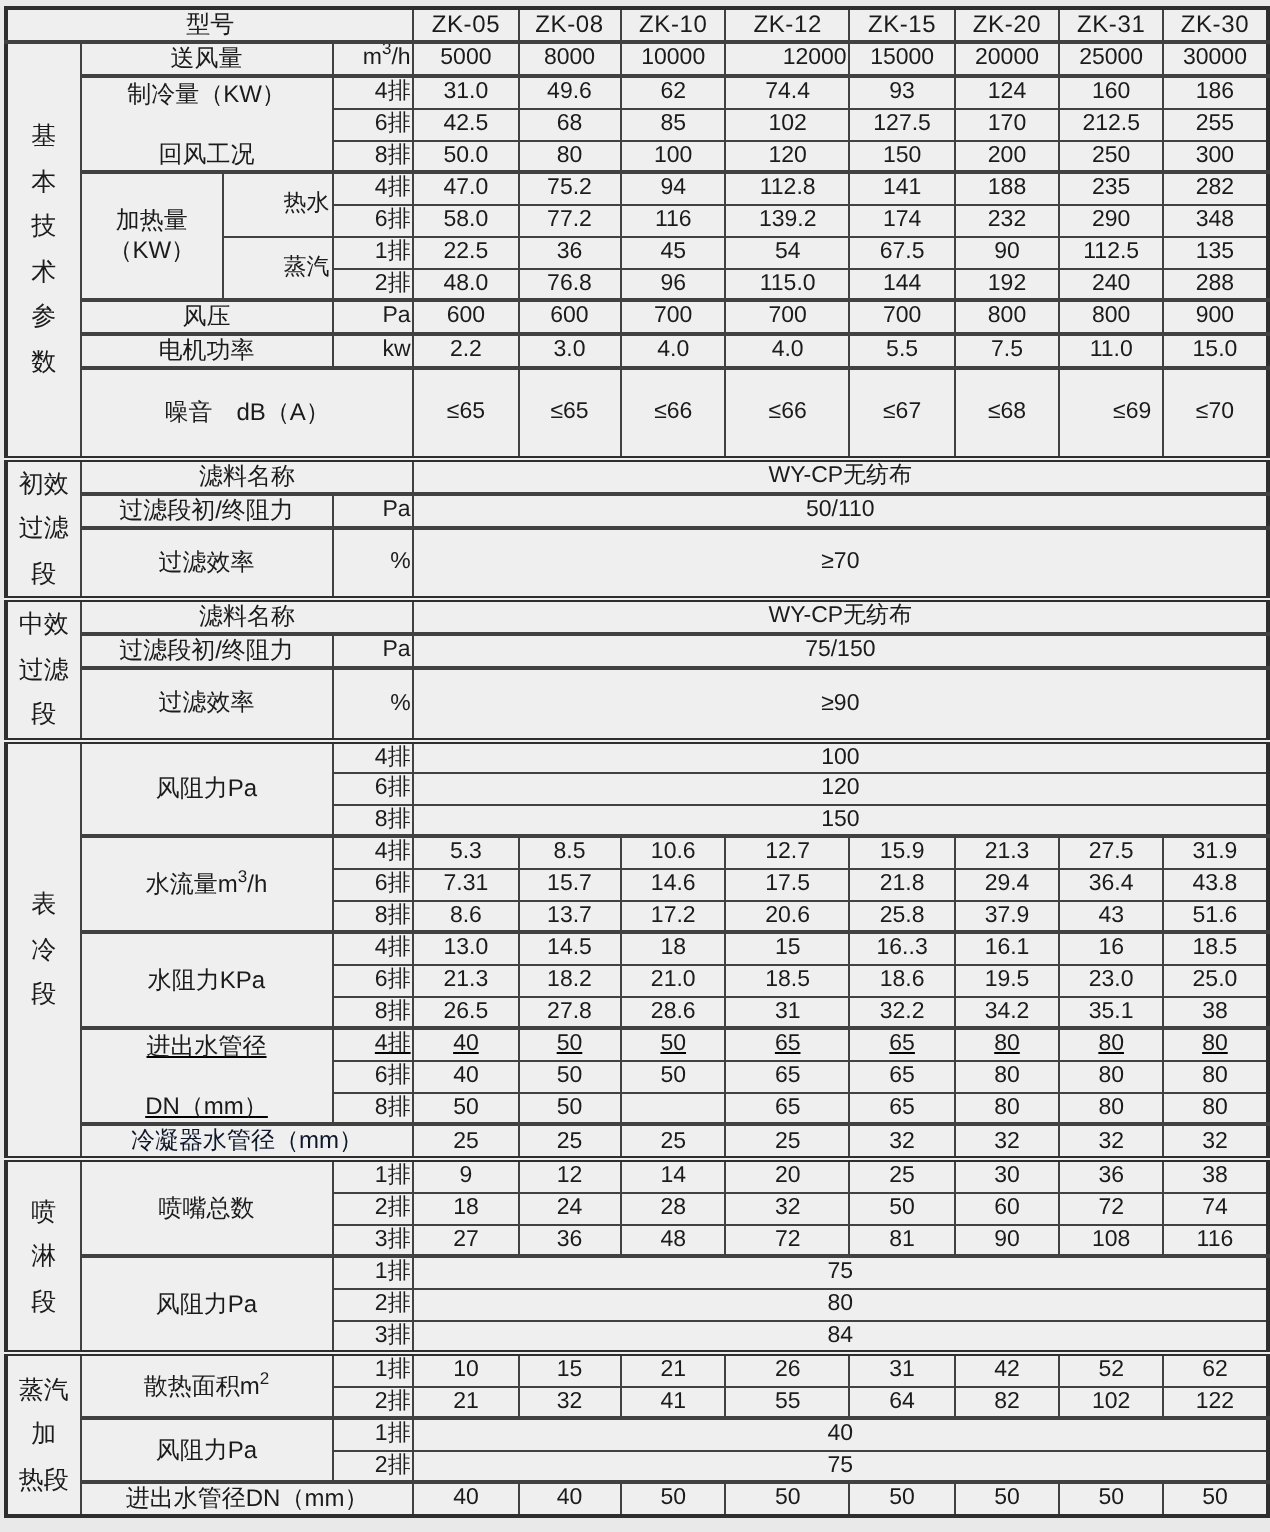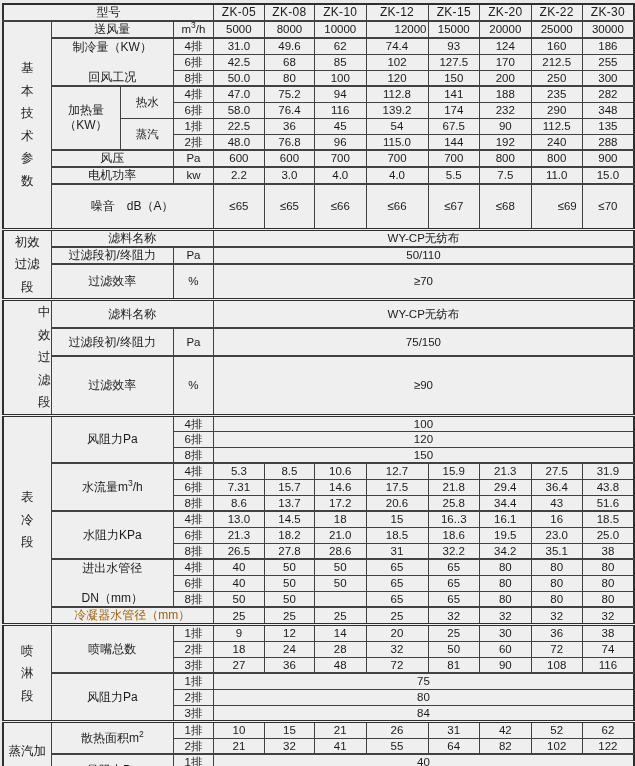--- a/index.html
+++ b/index.html
@@ -24,21 +24,21 @@
     font-size:11.5px;
     color:#1b1b1b;
     white-space:pre-line;
     line-height:1.25;
     overflow:hidden;
   }
   td sup{font-size:8.5px;line-height:0;}
   .k-lbl{font-size:12px;}
   .k-model{font-size:12px;letter-spacing:.3px;}
   .k-sec{font-size:12.5px;line-height:1.8;padding:0;}
-  .k-sub,.k-unit{font-size:11.5px;}
+  .k-sub,.k-unit{font-size:11.5px;text-align:right;}
   tr.grp-start td{border-top-width:2px;}
   tr.sec-start td{border-top:3px double #2e2e2e;}
 </style>
 </head>
 <body style="background: rgb(233, 233, 233);">
 
 <div class="page">
   <table class="spec" style="background: rgb(239, 239, 239);">
     <colgroup>
         <col style="width: 38px;">
@@ -56,21 +56,21 @@
       </colgroup>
     <tbody>
         <tr style="height: 17px;">
           <td colspan="4" class="k-lbl" style="color: rgb(27, 27, 27);">型号</td>
           <td class="k-model" style="color: rgb(27, 27, 27);">ZK-05</td>
           <td class="k-model" style="color: rgb(27, 27, 27);">ZK-08</td>
           <td class="k-model" style="color: rgb(27, 27, 27);">ZK-10</td>
           <td class="k-model" style="color: rgb(27, 27, 27);">ZK-12</td>
           <td class="k-model" style="color: rgb(27, 27, 27);">ZK-15</td>
           <td class="k-model" style="color: rgb(27, 27, 27);">ZK-20</td>
-          <td class="k-model" style="color: rgb(27, 27, 27);">ZK-22</td>
+          <td class="k-model" style="color: rgb(27, 27, 27);">ZK-31</td>
           <td class="k-model" style="color: rgb(27, 27, 27);">ZK-30</td>
         </tr>
         <tr class="grp-start" style="height: 17px;">
           <td rowspan="11" class="k-sec" style="color: rgb(27, 27, 27);">基
 本
 技
 术
 参
 数</td>
           <td colspan="2" class="k-lbl" style="color: rgb(27, 27, 27);">送风量</td>
@@ -130,21 +130,21 @@
           <td class="k-val" style="color: rgb(27, 27, 27);">94</td>
           <td class="k-val" style="color: rgb(27, 27, 27);">112.8</td>
           <td class="k-val" style="color: rgb(27, 27, 27);">141</td>
           <td class="k-val" style="color: rgb(27, 27, 27);">188</td>
           <td class="k-val" style="color: rgb(27, 27, 27);">235</td>
           <td class="k-val" style="color: rgb(27, 27, 27);">282</td>
         </tr>
         <tr style="height: 16px;">
           <td class="k-sub" style="color: rgb(27, 27, 27);">6排</td>
           <td class="k-val" style="color: rgb(27, 27, 27);">58.0</td>
-          <td class="k-val" style="color: rgb(27, 27, 27);">76.4</td>
+          <td class="k-val" style="color: rgb(27, 27, 27);">77.2</td>
           <td class="k-val" style="color: rgb(27, 27, 27);">116</td>
           <td class="k-val" style="color: rgb(27, 27, 27);">139.2</td>
           <td class="k-val" style="color: rgb(27, 27, 27);">174</td>
           <td class="k-val" style="color: rgb(27, 27, 27);">232</td>
           <td class="k-val" style="color: rgb(27, 27, 27);">290</td>
           <td class="k-val" style="color: rgb(27, 27, 27);">348</td>
         </tr>
         <tr style="height: 16px;">
           <td rowspan="2" class="k-sub" style="color: rgb(27, 27, 27);">蒸汽</td>
           <td class="k-sub" style="color: rgb(27, 27, 27);">1排</td>
@@ -214,21 +214,21 @@
           <td colspan="2" class="k-lbl" style="color: rgb(27, 27, 27);">过滤段初/终阻力</td>
           <td class="k-unit" style="color: rgb(27, 27, 27);">Pa</td>
           <td colspan="8" class="k-val" style="color: rgb(27, 27, 27);">50/110</td>
         </tr>
         <tr class="grp-start" style="height: 36px;">
           <td colspan="2" class="k-lbl" style="color: rgb(27, 27, 27);">过滤效率</td>
           <td class="k-unit" style="color: rgb(27, 27, 27);">%</td>
           <td colspan="8" class="k-val" style="color: rgb(27, 27, 27);">≥70</td>
         </tr>
         <tr class="sec-start" style="height: 16px;">
-          <td rowspan="3" class="k-sec" style="color: rgb(27, 27, 27); padding-left: 34px;">中效
+          <td rowspan="3" class="k-sec" style="color: rgb(27, 27, 27);">中效
 过滤
 段</td>
           <td colspan="3" class="k-lbl" style="color: rgb(27, 27, 27);">滤料名称</td>
           <td colspan="8" class="k-val" style="color: rgb(27, 27, 27);">WY-CP无纺布</td>
         </tr>
         <tr class="grp-start" style="height: 16px;">
           <td colspan="2" class="k-lbl" style="color: rgb(27, 27, 27);">过滤段初/终阻力</td>
           <td class="k-unit" style="color: rgb(27, 27, 27);">Pa</td>
           <td colspan="8" class="k-val" style="color: rgb(27, 27, 27);">75/150</td>
         </tr>
@@ -276,21 +276,21 @@
           <td class="k-val" style="color: rgb(27, 27, 27);">36.4</td>
           <td class="k-val" style="color: rgb(27, 27, 27);">43.8</td>
         </tr>
         <tr style="height: 16px;">
           <td class="k-sub" style="color: rgb(27, 27, 27);">8排</td>
           <td class="k-val" style="color: rgb(27, 27, 27);">8.6</td>
           <td class="k-val" style="color: rgb(27, 27, 27);">13.7</td>
           <td class="k-val" style="color: rgb(27, 27, 27);">17.2</td>
           <td class="k-val" style="color: rgb(27, 27, 27);">20.6</td>
           <td class="k-val" style="color: rgb(27, 27, 27);">25.8</td>
-          <td class="k-val" style="color: rgb(27, 27, 27);">34.4</td>
+          <td class="k-val" style="color: rgb(27, 27, 27);">37.9</td>
           <td class="k-val" style="color: rgb(27, 27, 27);">43</td>
           <td class="k-val" style="color: rgb(27, 27, 27);">51.6</td>
         </tr>
         <tr class="grp-start" style="height: 16px;">
           <td colspan="2" rowspan="3" class="k-lbl" style="color: rgb(27, 27, 27);">水阻力KPa</td>
           <td class="k-sub" style="color: rgb(27, 27, 27);">4排</td>
           <td class="k-val" style="color: rgb(27, 27, 27);">13.0</td>
           <td class="k-val" style="color: rgb(27, 27, 27);">14.5</td>
           <td class="k-val" style="color: rgb(27, 27, 27);">18</td>
           <td class="k-val" style="color: rgb(27, 27, 27);">15</td>
@@ -314,21 +314,21 @@
           <td class="k-sub" style="color: rgb(27, 27, 27);">8排</td>
           <td class="k-val" style="color: rgb(27, 27, 27);">26.5</td>
           <td class="k-val" style="color: rgb(27, 27, 27);">27.8</td>
           <td class="k-val" style="color: rgb(27, 27, 27);">28.6</td>
           <td class="k-val" style="color: rgb(27, 27, 27);">31</td>
           <td class="k-val" style="color: rgb(27, 27, 27);">32.2</td>
           <td class="k-val" style="color: rgb(27, 27, 27);">34.2</td>
           <td class="k-val" style="color: rgb(27, 27, 27);">35.1</td>
           <td class="k-val" style="color: rgb(27, 27, 27);">38</td>
         </tr>
-        <tr class="grp-start" style="height: 16px;">
+        <tr class="grp-start" style="height: 16px; text-decoration: underline;">
           <td colspan="2" rowspan="3" class="k-lbl" style="color: rgb(27, 27, 27);">进出水管径
 
 DN（mm）</td>
           <td class="k-sub" style="color: rgb(27, 27, 27);">4排</td>
           <td class="k-val" style="color: rgb(27, 27, 27);">40</td>
           <td class="k-val" style="color: rgb(27, 27, 27);">50</td>
           <td class="k-val" style="color: rgb(27, 27, 27);">50</td>
           <td class="k-val" style="color: rgb(27, 27, 27);">65</td>
           <td class="k-val" style="color: rgb(27, 27, 27);">65</td>
           <td class="k-val" style="color: rgb(27, 27, 27);">80</td>
@@ -351,21 +351,21 @@
           <td class="k-val" style="color: rgb(27, 27, 27);">50</td>
           <td class="k-val" style="color: rgb(27, 27, 27);">50</td>
           <td class="k-val" style="color: rgb(27, 27, 27);"></td>
           <td class="k-val" style="color: rgb(27, 27, 27);">65</td>
           <td class="k-val" style="color: rgb(27, 27, 27);">65</td>
           <td class="k-val" style="color: rgb(27, 27, 27);">80</td>
           <td class="k-val" style="color: rgb(27, 27, 27);">80</td>
           <td class="k-val" style="color: rgb(27, 27, 27);">80</td>
         </tr>
         <tr class="grp-start" style="height: 16px;">
-          <td colspan="3" class="k-lbl" style="color: #a16207;">冷凝器水管径（mm）</td>
+          <td colspan="3" class="k-lbl" style="color: #0f172a;">冷凝器水管径（mm）</td>
           <td class="k-val" style="color: rgb(27, 27, 27);">25</td>
           <td class="k-val" style="color: rgb(27, 27, 27);">25</td>
           <td class="k-val" style="color: rgb(27, 27, 27);">25</td>
           <td class="k-val" style="color: rgb(27, 27, 27);">25</td>
           <td class="k-val" style="color: rgb(27, 27, 27);">32</td>
           <td class="k-val" style="color: rgb(27, 27, 27);">32</td>
           <td class="k-val" style="color: rgb(27, 27, 27);">32</td>
           <td class="k-val" style="color: rgb(27, 27, 27);">32</td>
         </tr>
         <tr class="sec-start" style="height: 16px;">

